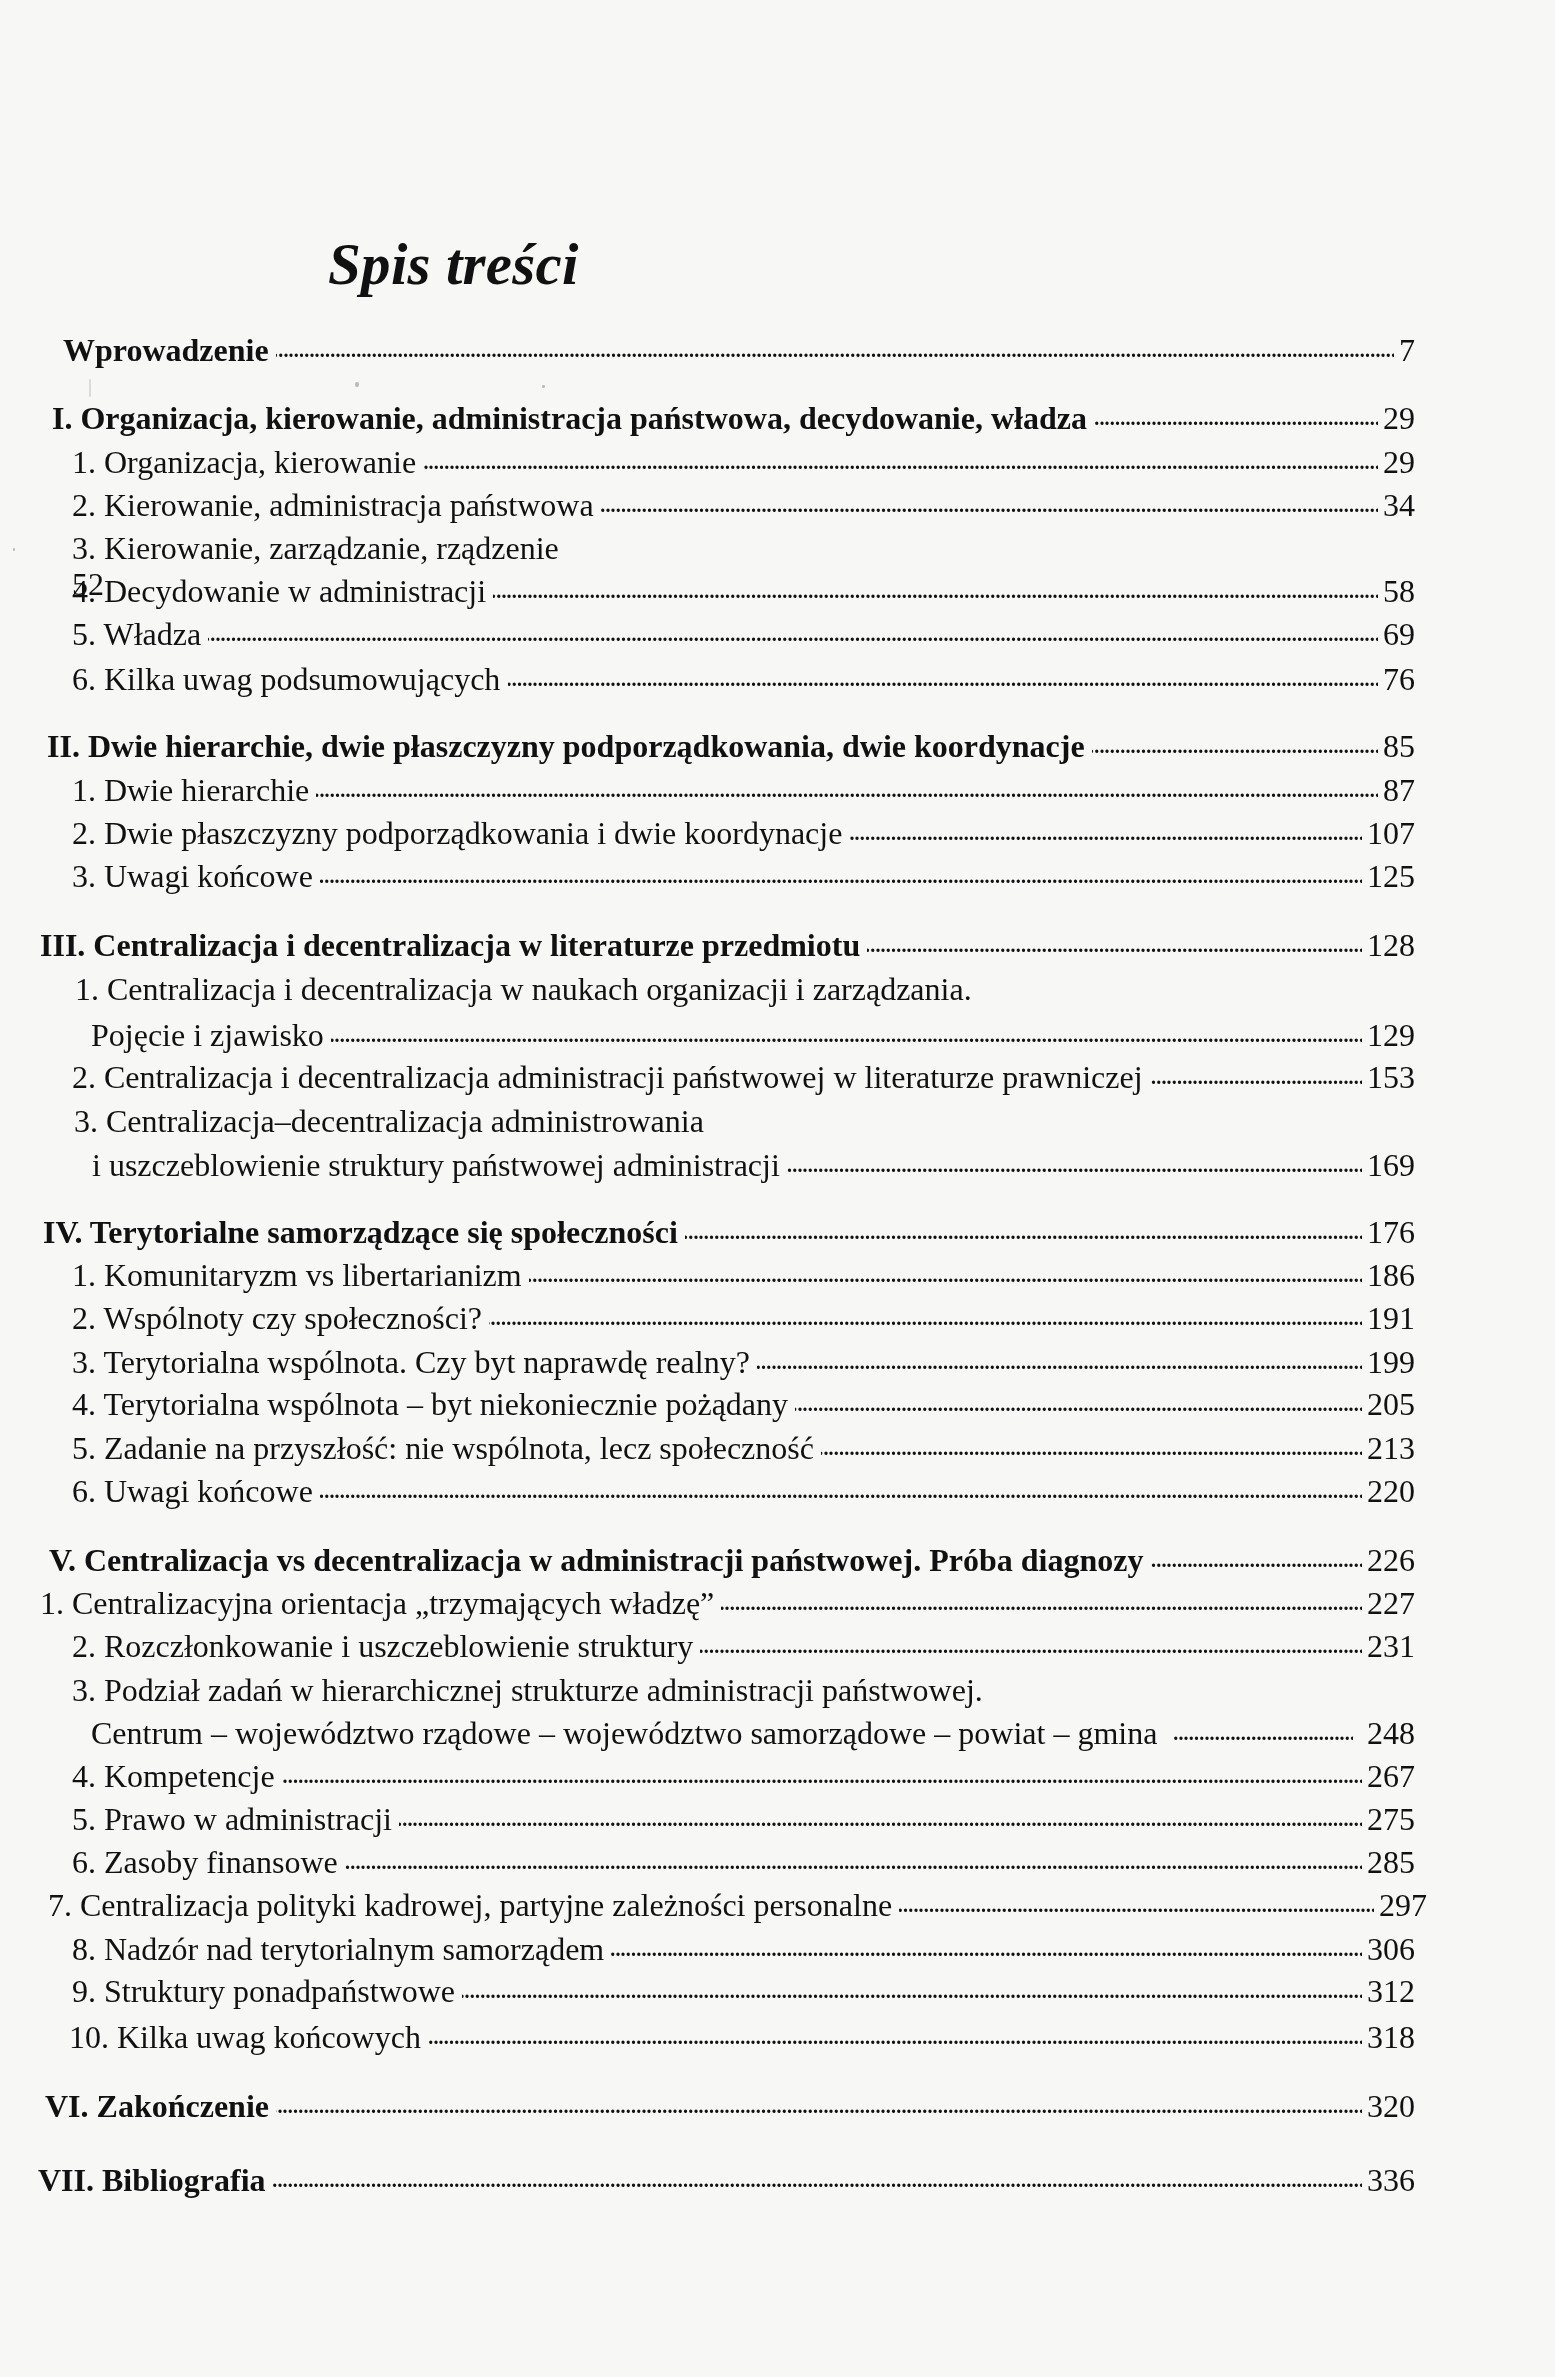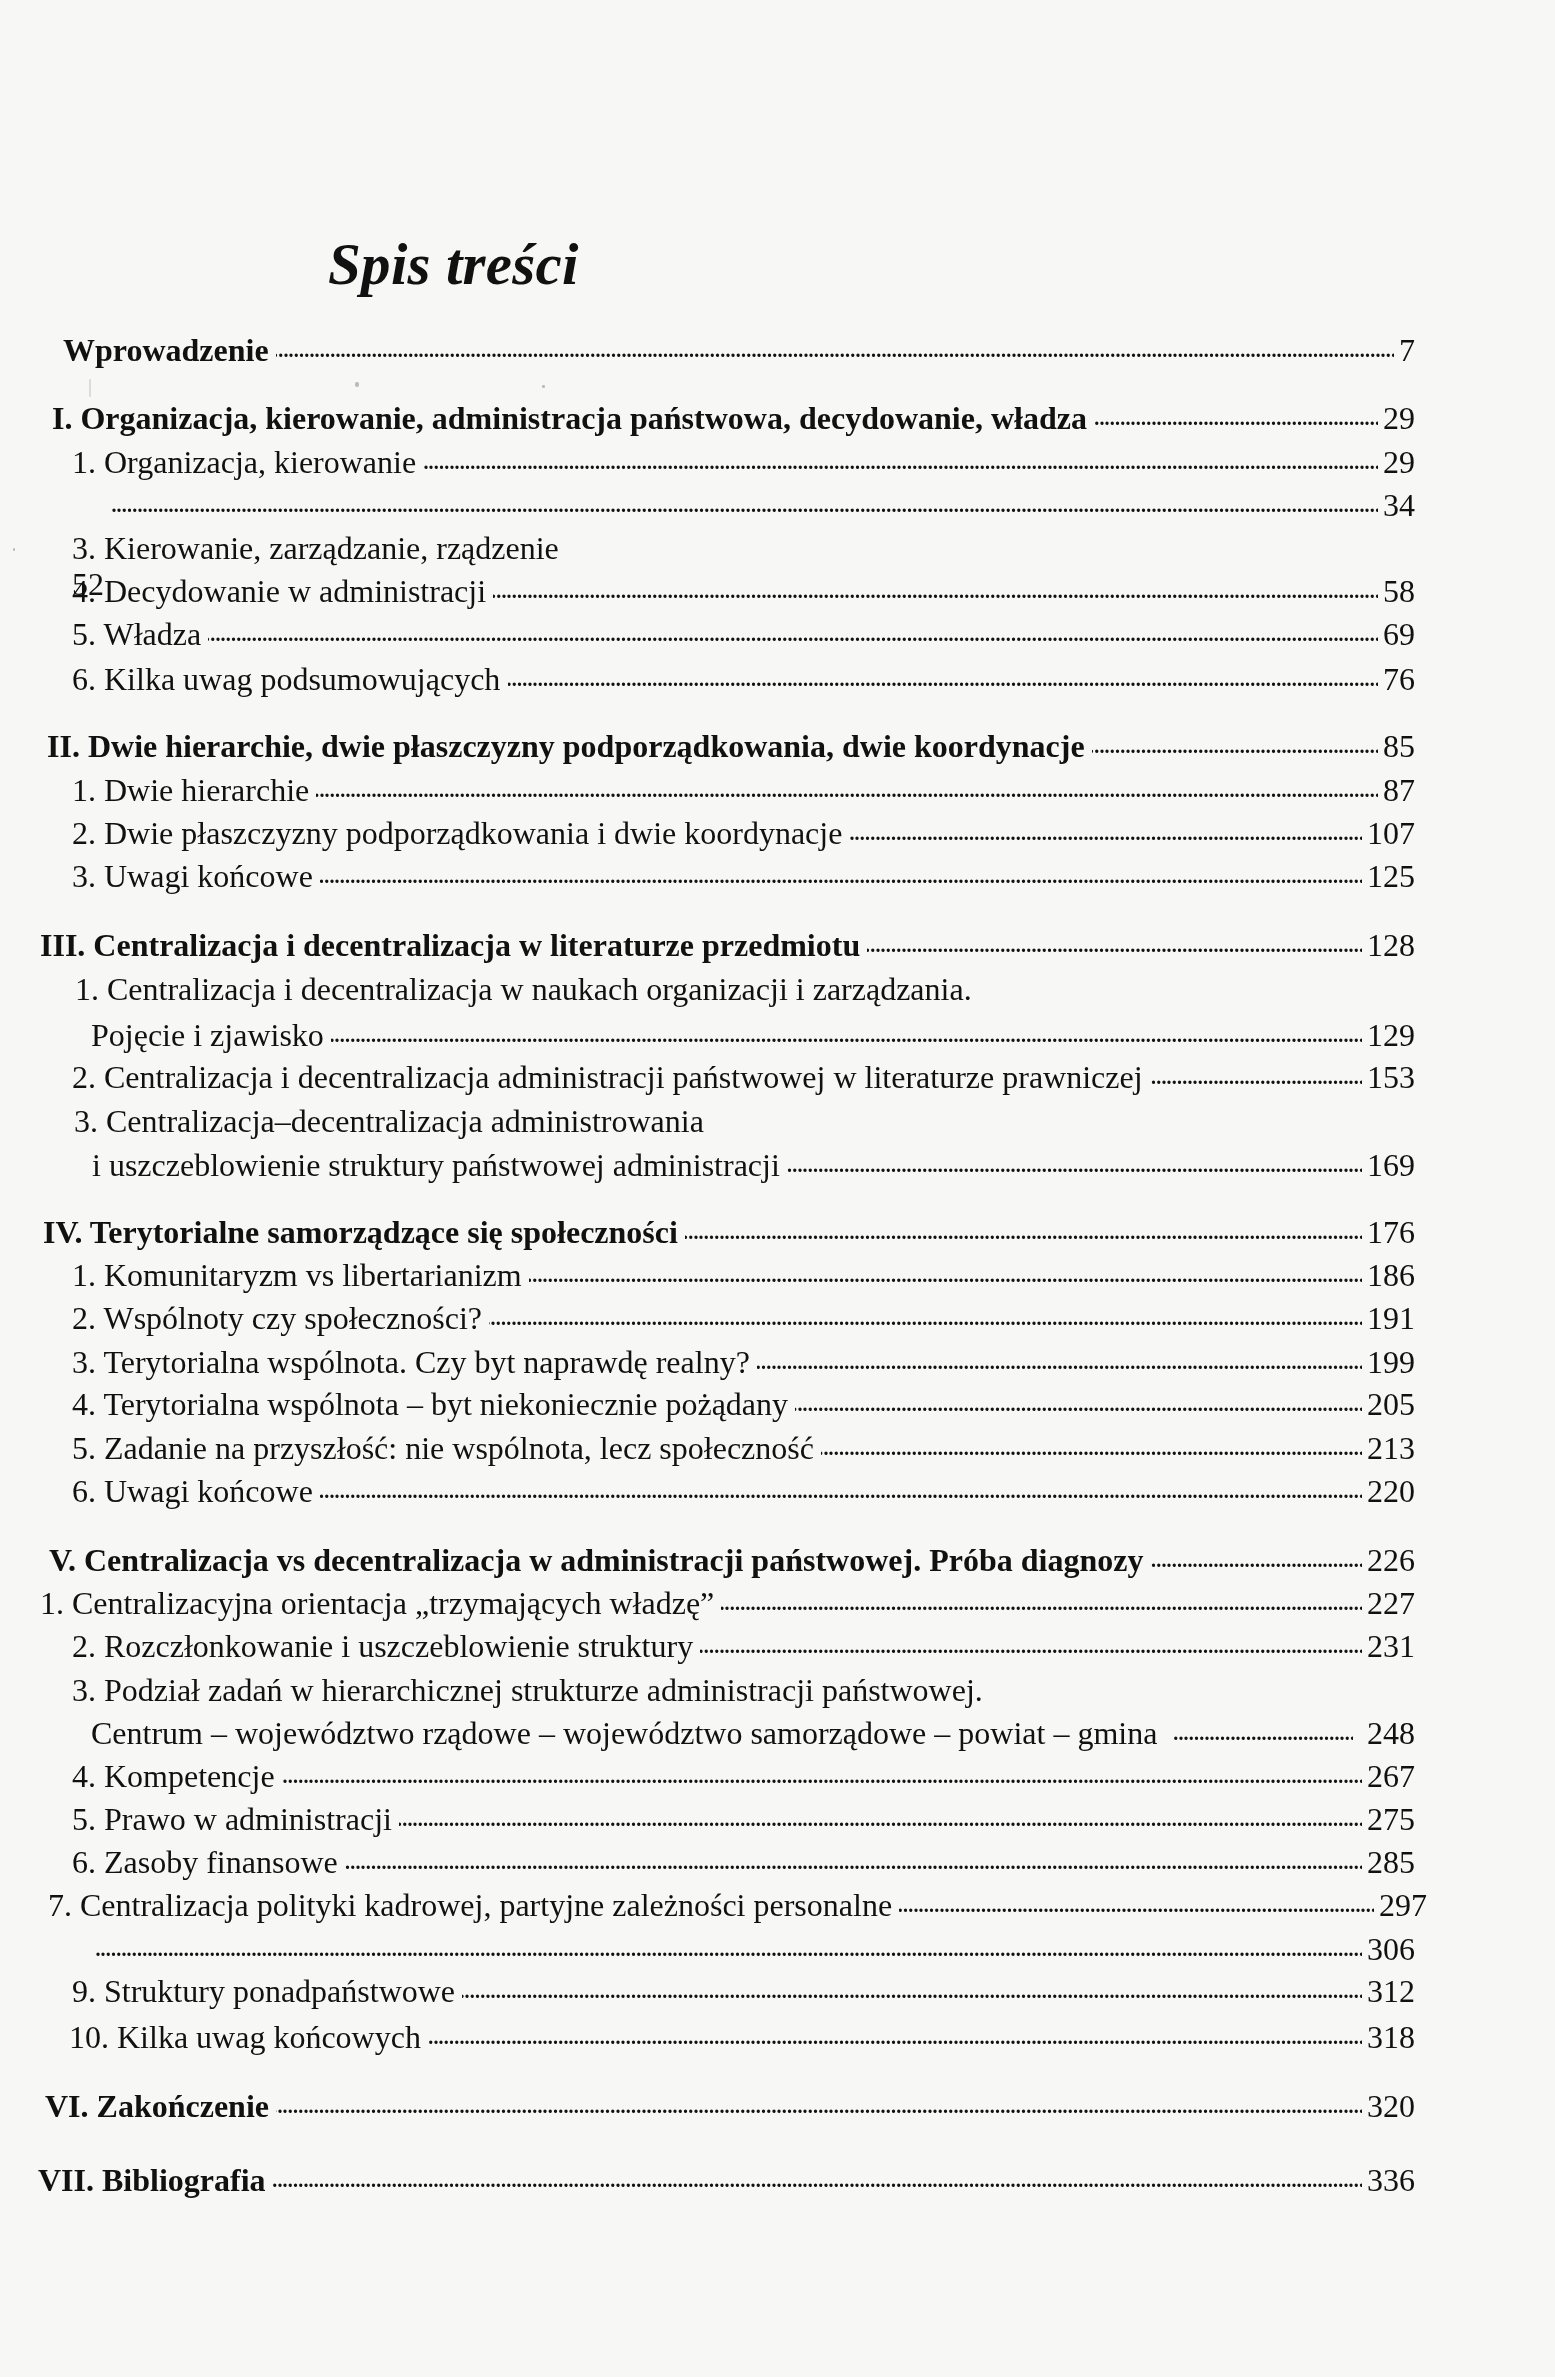--- a/index.html
+++ b/index.html
@@ -55,20 +55,21 @@
     <span class="label">I. Organizacja, kierowanie, administracja państwowa, decydowanie, władza</span>
     <span class="leader"></span>
     <span class="page">29</span>
   </div>
   <div class="row" style="top:444px; padding-left:72px; box-sizing:border-box;">
     <span class="label">1. Organizacja, kierowanie</span>
     <span class="leader"></span>
     <span class="page">29</span>
   </div>
   <div class="row" style="top:487px; padding-left:72px; box-sizing:border-box;">
+    <span class="label">2. Kierowanie, administracja państwowa</span>
     <span class="leader"></span>
     <span class="page">34</span>
   </div>
   <div class="row" style="top:530px; padding-left:72px; box-sizing:border-box;flex-direction:column;">
     <span class="label">3. Kierowanie, zarządzanie, rządzenie</span>
     <span class="leader"></span>
     <span class="page">52</span>
   </div>
   <div class="row" style="top:573px; padding-left:72px; box-sizing:border-box;">
     <span class="label">4. Decydowanie w administracji</span>
@@ -201,20 +202,21 @@
     <span class="label">6. Zasoby finansowe</span>
     <span class="leader"></span>
     <span class="page">285</span>
   </div>
   <div class="row" style="top:1887px; padding-left:36px; box-sizing:border-box;margin-left:12px;">
     <span class="label">7. Centralizacja polityki kadrowej, partyjne zależności personalne</span>
     <span class="leader"></span>
     <span class="page">297</span>
   </div>
   <div class="row" style="top:1931px; padding-left:72px; box-sizing:border-box;">
+    <span class="label">8. Nadzór nad terytorialnym samorządem</span>
     <span class="leader"></span>
     <span class="page">306</span>
   </div>
   <div class="row" style="top:1973px; padding-left:72px; box-sizing:border-box;">
     <span class="label">9. Struktury ponadpaństwowe</span>
     <span class="leader"></span>
     <span class="page">312</span>
   </div>
   <div class="row" style="top:2019px; padding-left:69px; box-sizing:border-box;">
     <span class="label">10. Kilka uwag końcowych</span>

